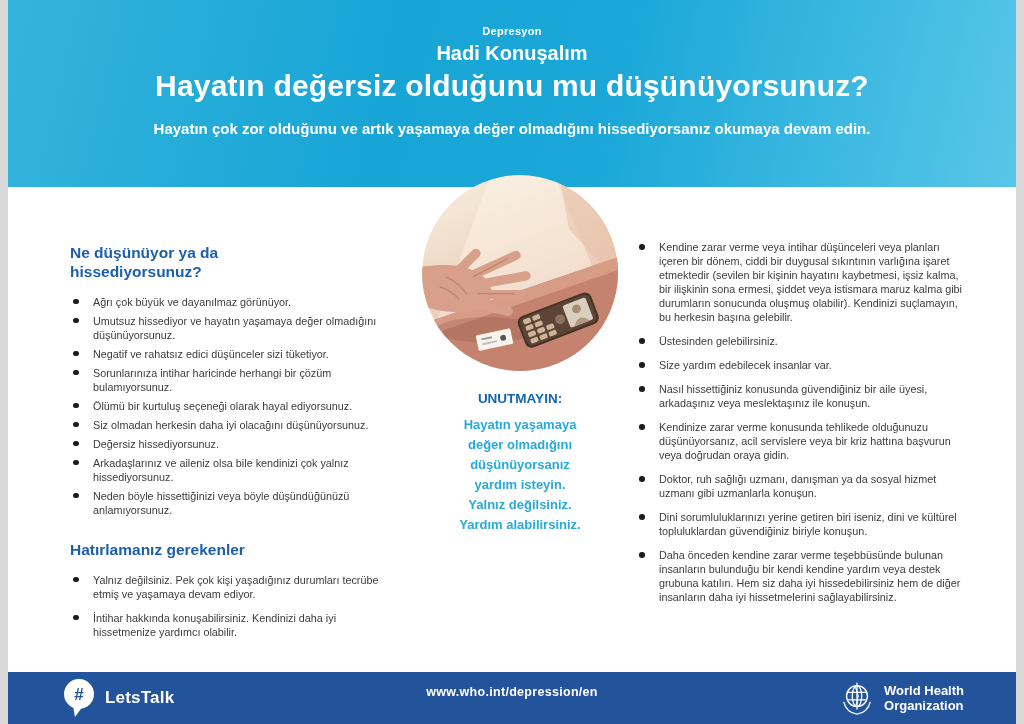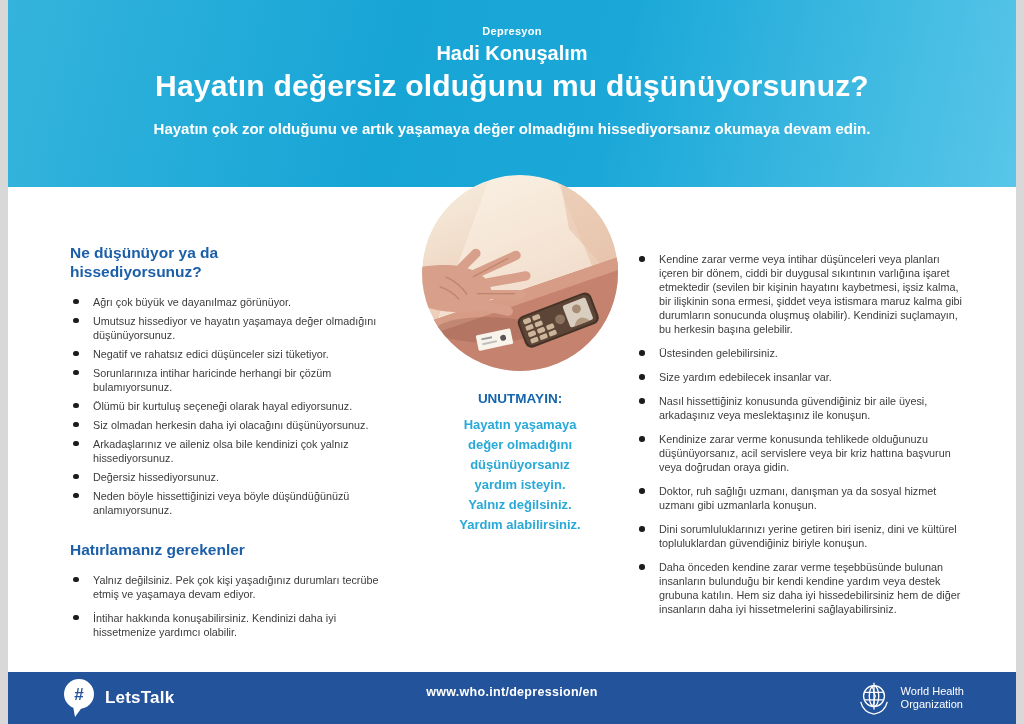--- a/index.html
+++ b/index.html
@@ -13,21 +13,21 @@
     background:linear-gradient(103deg,#34b4dc 0%,#17a5d6 38%,#1ba8d8 60%,#58c6e8 100%);
     color:#ffffff;text-align:center;
   }
   .kicker{padding-top:25px;font-size:11px;font-weight:bold;letter-spacing:.3px;}
   .campaign{margin-top:5px;font-size:20px;font-weight:bold;}
   .main-title{margin-top:4px;font-size:30px;font-weight:bold;letter-spacing:.2px;}
   .subtitle{margin-top:17px;font-size:15px;font-weight:bold;}
   
   .col{position:absolute;color:#3c3c3c;}
   .col-left{left:62px;top:244px;width:325px;}
-  .col-right{left:628px;top:240px;width:334px;margin-top:12px;}
+  .col-right{left:628px;top:240px;width:334px;}
   .section-heading{
     color:#1c5fa9;font-size:15.5px;font-weight:bold;line-height:1.22;
     margin:0 0 13px 0;
   }
   .section-heading.narrow{width:190px;}
   .bullets{list-style:none;margin:0;padding:0;font-size:10.8px;line-height:14px;}
   .bullets li{position:relative;padding-left:23px;margin-bottom:5px;}
   .bullets.spread li{margin-bottom:10px;}
   .bullets li::before{
     content:"";position:absolute;left:3px;top:4px;width:5.5px;height:5.5px;
@@ -49,21 +49,21 @@
   }
   .letstalk{position:absolute;left:54px;top:50%;transform:translateY(-50%);
     display:flex;align-items:center;gap:9px;}
   .letstalk-text{font-size:17px;font-weight:bold;letter-spacing:.2px;}
   .footer-url{
     position:absolute;left:0;width:100%;top:13px;text-align:center;
     font-size:12.5px;font-weight:bold;letter-spacing:.3px;
   }
   .who-logo{position:absolute;right:52px;top:50%;transform:translateY(-50%);
     display:flex;align-items:center;gap:8px;}
-  .who-text{font-size:11px;font-weight:normal;line-height:1.18;text-align:left;}
+  .who-text{font-size:13px;font-weight:bold;line-height:1.18;text-align:left;}
 </style>
 </head>
 <body>
 
 <div class="page">
 
   <div class="header">
     <div class="kicker">Depresyon</div>
     <div class="campaign">Hadi Konuşalım</div>
     <div class="main-title">Hayatın değersiz olduğunu mu düşünüyorsunuz?</div>
@@ -72,22 +72,22 @@
 
   <div class="col col-left">
     <h2 class="section-heading narrow">Ne düşünüyor ya da hissediyorsunuz?</h2>
     <ul class="bullets">
         <li>Ağrı çok büyük ve dayanılmaz görünüyor.</li>
         <li>Umutsuz hissediyor ve hayatın yaşamaya değer olmadığını düşünüyorsunuz.</li>
         <li>Negatif ve rahatsız edici düşünceler sizi tüketiyor.</li>
         <li>Sorunlarınıza intihar haricinde herhangi bir çözüm bulamıyorsunuz.</li>
         <li>Ölümü bir kurtuluş seçeneği olarak hayal ediyorsunuz.</li>
         <li>Siz olmadan herkesin daha iyi olacağını düşünüyorsunuz.</li>
+        <li>Değersiz hissediyorsunuz.</li>
         <li>Arkadaşlarınız ve aileniz olsa bile kendinizi çok yalnız hissediyorsunuz.</li>
-        <li>Değersiz hissediyorsunuz.</li>
         <li>Neden böyle hissettiğinizi veya böyle düşündüğünüzü anlamıyorsunuz.</li>
       </ul>
 
     <h2 class="section-heading gap-top">Hatırlamanız gerekenler</h2>
     <ul class="bullets spread">
         <li>Yalnız değilsiniz. Pek çok kişi yaşadığınız durumları tecrübe etmiş ve yaşamaya devam ediyor.</li>
         <li>İntihar hakkında konuşabilirsiniz. Kendinizi daha iyi hissetmenize yardımcı olabilir.</li>
       </ul>
   </div>
 

